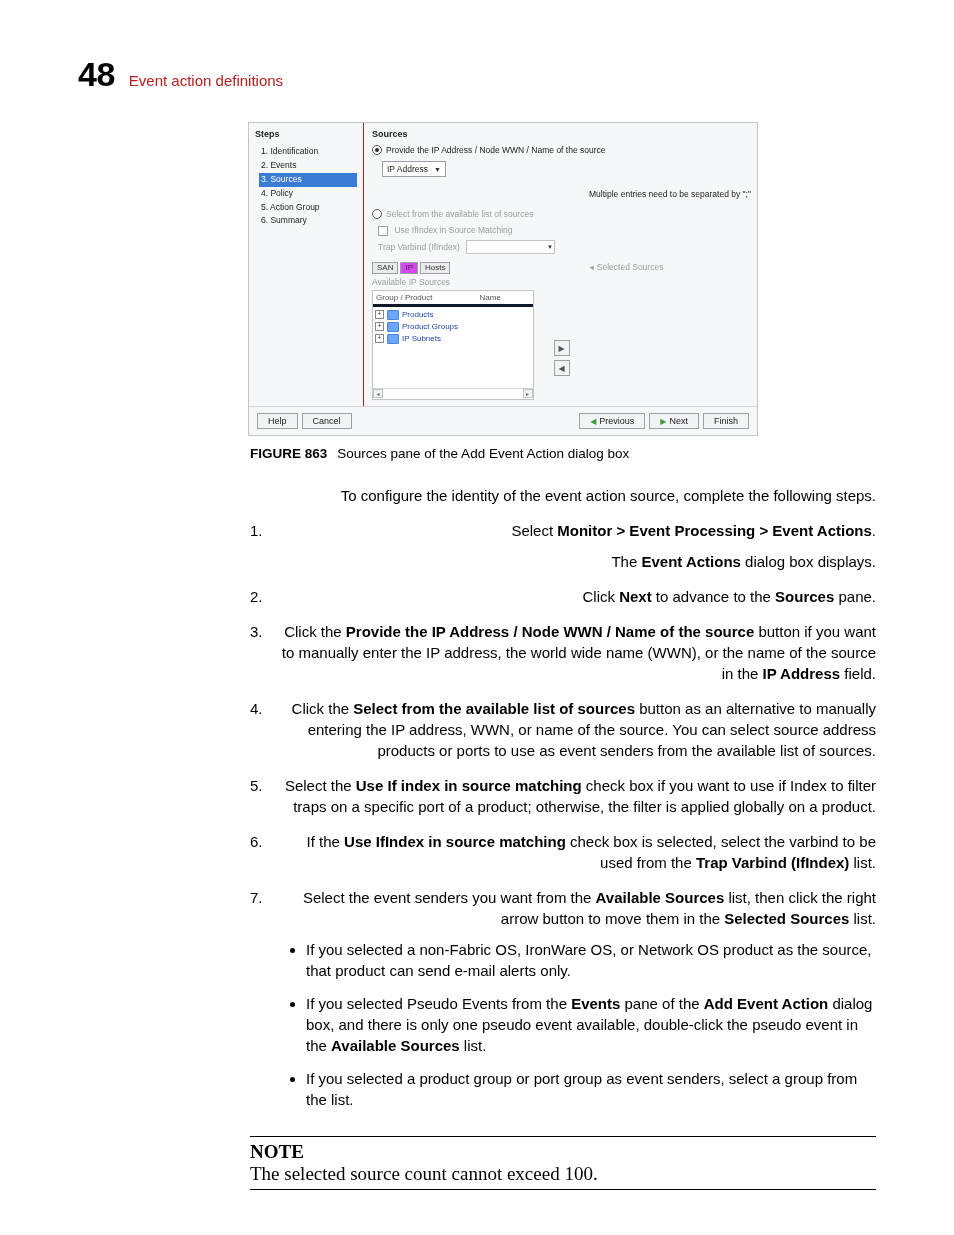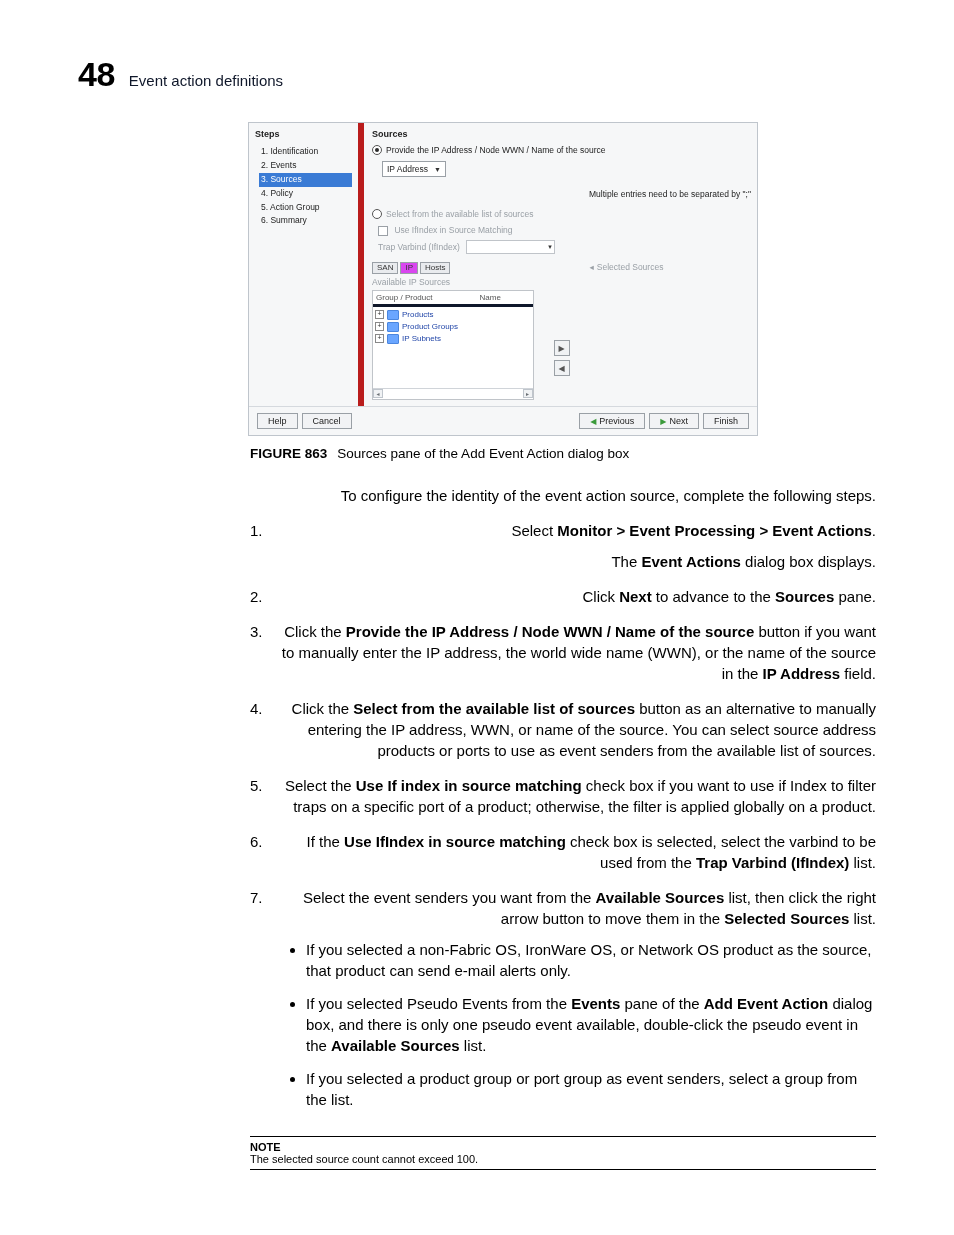--- a/index.html
+++ b/index.html
@@ -24,42 +24,42 @@
     gap: 14px;
     margin-bottom: 28px;
   }
   .page-number {
     font-size: 34px;
     font-weight: 700;
     letter-spacing: -0.5px;
   }
   .section-title {
     font-size: 15px;
-    color: #0f172a;
+    color: #b91c1c;
   }
 
   
   .screenshot-wrap {
     margin-left: 170px;
     width: 510px;
   }
   .dialog {
     border: 1px solid #bfc5cc;
     background: #f6f7f8;
     font-size: 8.5px;
     color: #222;
     width: 100%;
     box-sizing: border-box;
   }
   .dlg-body {
     display: flex;
   }
   .steps-panel {
     width: 115px;
-    border-right: 6px solid #b91c1c;
+    border-right: 1px solid #b91c1c;
     padding: 6px 6px 6px 6px;
     box-sizing: border-box;
   }
   .steps-title {
     font-weight: 700;
     margin-bottom: 6px;
     font-size: 9px;
   }
   .steps-list {
     list-style: none;
@@ -237,21 +237,22 @@
     list-style: disc;
     margin: 10px 0 0 28px;
     padding: 0;
   }
   .bullets li { margin-bottom: 12px; }
 
   b { font-weight:700; }
 
   .note-block {
     margin: 4px 0 0 172px;
-    font-size: 11px;
+    font-size: 19px;
+    font-family: Liberation Serif, serif;
   }
   .note-rule { border:0; border-top:1px solid #000; margin:4px 0; }
   .note-label { font-weight:700; }
 </style>
 </head>
 <body>
 
 <div class="page">
 
   <div class="header-row">

